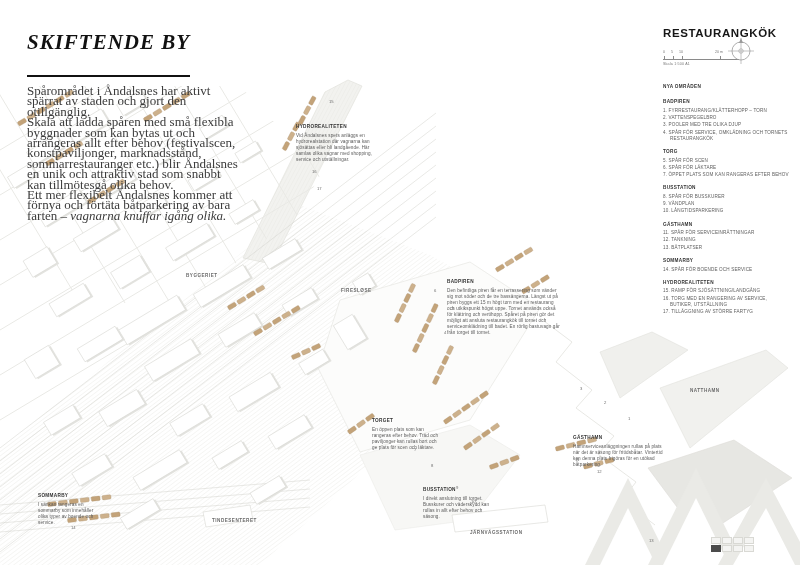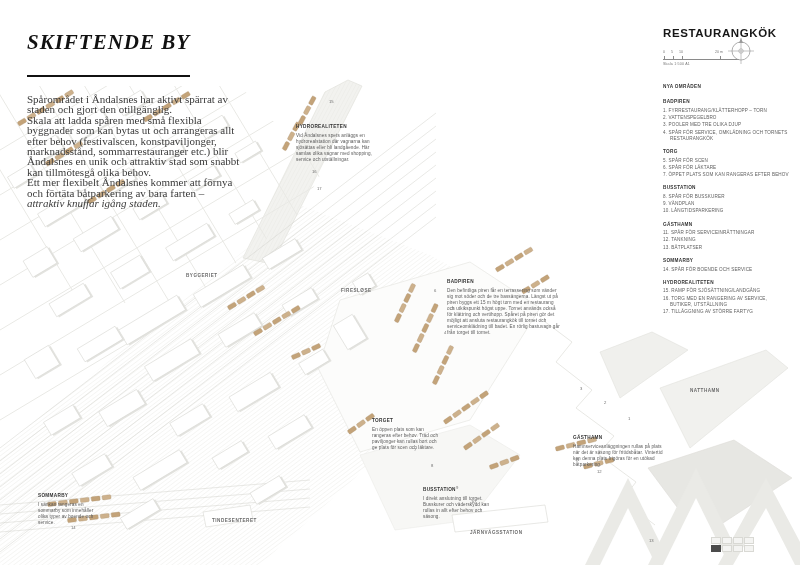--- a/index.html
+++ b/index.html
@@ -4,22 +4,22 @@
 <style>
   html,body{margin:0;padding:0;}
   body{width:800px;height:565px;position:relative;background:#ffffff;overflow:hidden;
        font-family:"Liberation Sans",sans-serif;}
   .abs{position:absolute;}
 
   
   #intro-title{left:27px;top:30px;font-family:"Liberation Serif",serif;font-style:italic;
     font-weight:bold;font-size:21px;letter-spacing:1px;color:#111;border-bottom:2px solid #111;
     padding-bottom:20px;display:inline-block;}
-  #intro-text{left:27px;top:94px;width:214px;font-family:"Liberation Serif",serif;
-    font-size:11px;line-height:10.4px;color:#3b3b3b;}
+  #intro-text{left:27px;top:86px;width:214px;font-family:"Liberation Serif",serif;
+    font-size:13px;line-height:10.4px;color:#3b3b3b;}
   #intro-text p{margin:0;}
   #intro-text .it{font-style:italic;}
 
   
   #hdr-title{left:663px;top:27px;font-size:11.5px;font-weight:bold;letter-spacing:.6px;color:#161616;}
   #scalebar{left:663px;top:50px;width:76px;height:16px;}
   #scalebar .line{position:absolute;left:0;top:9px;width:76px;border-top:.6px solid #8a8a8a;}
   #scalebar .tick{position:absolute;top:6px;width:.6px;height:4px;background:#8a8a8a;}
   #scalebar .lab{position:absolute;top:0;font-size:3.6px;color:#777;}
   #scale-caption{left:663px;top:62px;font-size:3.6px;color:#777;letter-spacing:.2px;}
@@ -298,21 +298,21 @@
       <rect x="-4.4" y="-2.2" width="8.8" height="4.4" rx="1.1" fill="#c3a379" stroke="#a98f6c" stroke-width="0.3" transform="translate(352,430) rotate(-35)"></rect>
       <rect x="-4.4" y="-2.2" width="8.8" height="4.4" rx="1.1" fill="#cdb18c" stroke="#a98f6c" stroke-width="0.3" transform="translate(361.0106724871789,423.6906592001385) rotate(-35)"></rect>
       <rect x="-4.4" y="-2.2" width="8.8" height="4.4" rx="1.1" fill="#c3a379" stroke="#a98f6c" stroke-width="0.3" transform="translate(370.0213449743578,417.381318400277) rotate(-35)"></rect>
     </g>
 </svg>
 
 <div class="abs" id="intro-title">SKIFTENDE BY</div>
 <div class="abs" id="intro-text">
   <p>Spårområdet i Åndalsnes har aktivt spärrat av staden och gjort den otillgänglig.</p>
   <p>Skala att ladda spåren med små flexibla byggnader som kan bytas ut och arrangeras allt efter behov (festivalscen, konstpaviljonger, marknadsstånd, sommarrestauranger etc.) blir Åndalsnes en unik och attraktiv stad som snabbt kan tillmötesgå olika behov.</p>
-  <p><span>Ett mer flexibelt Åndalsnes kommer att förnya och förtäta båtparkering av bara farten – </span><span class="it">attraktiv knuffar igång staden.</span></p>
+  <p><span>Ett mer flexibelt Åndalsnes kommer att förnya och förtäta båtparkering av bara farten – </span><span class="it">vagnarna knuffar igång olika.</span></p>
 </div>
 
 <div class="abs" id="hdr-title">RESTAURANGKÖK</div>
 
 <div class="abs" id="scalebar">
   <span class="lab" style="left:0">0</span>
   <span class="lab" style="left:8px">5</span>
   <span class="lab" style="left:16px">10</span>
   <span class="lab" style="left:52px">20 m</span>
   <span class="tick" style="left:1px"></span>

